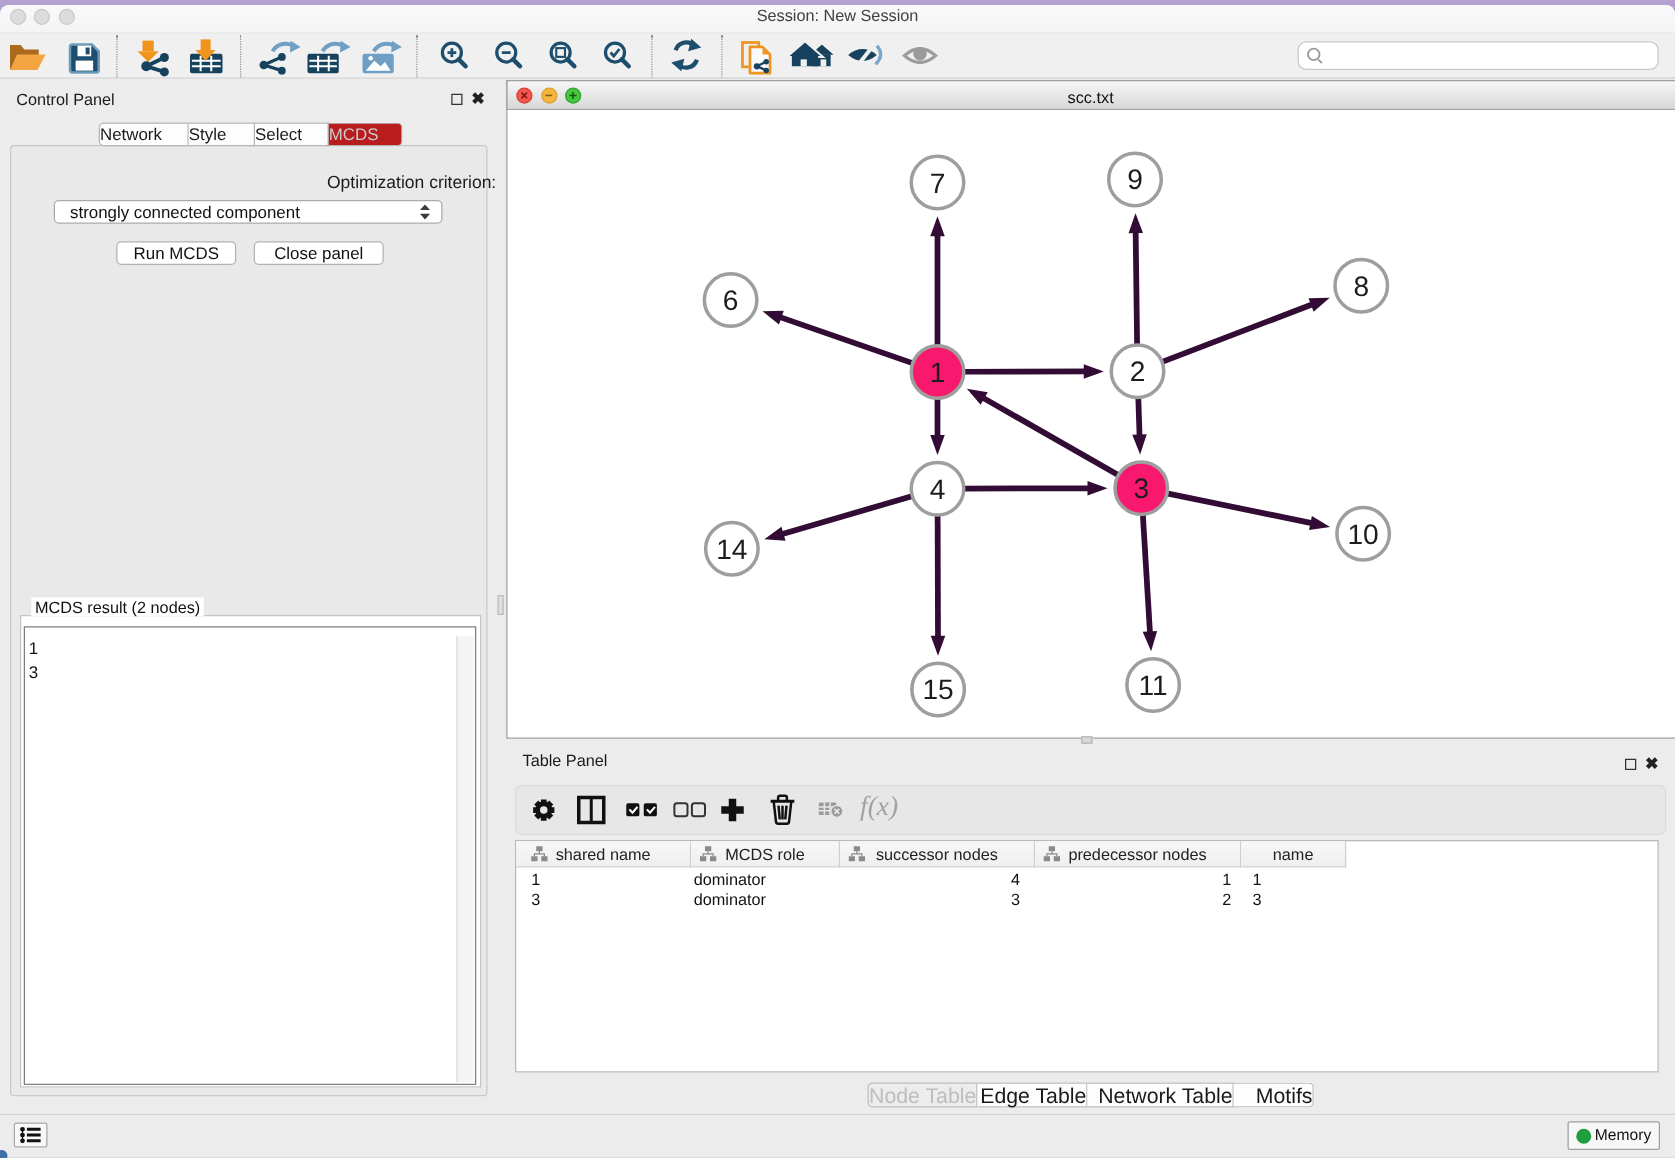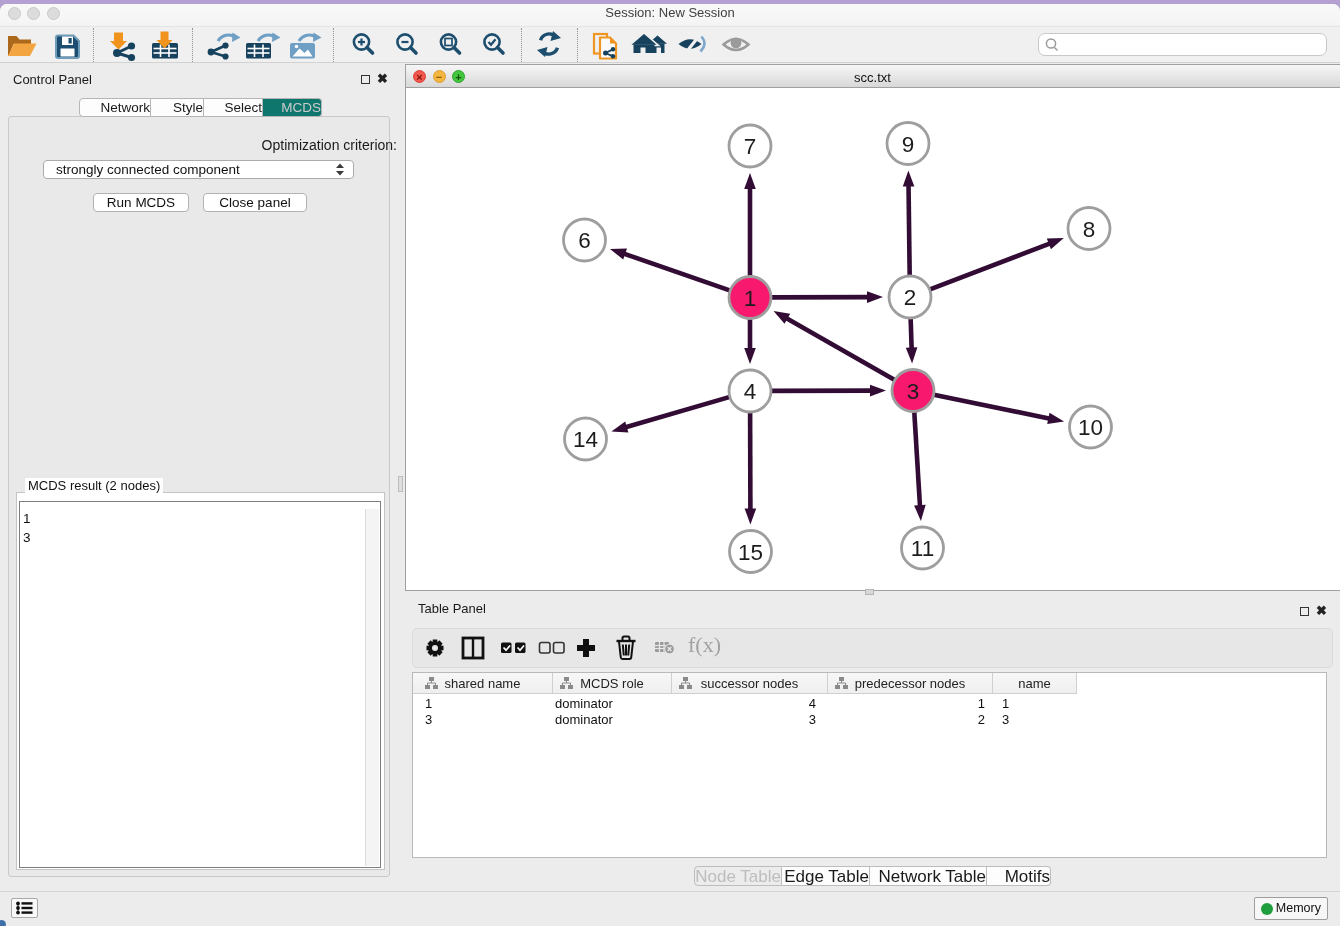--- a/index.html
+++ b/index.html
@@ -9,24 +9,24 @@
 #toolbar{position:absolute;left:0;top:27px;width:1340px;height:36px;background:#f0f0f0;border-bottom:1px solid #d2d2d2}
 .tsep{position:absolute;top:28px;height:34px;width:1px;border-left:1px dotted #949494}
 #searchbox{position:absolute;left:1038px;top:33px;width:289px;height:23px;background:#fff;border:1px solid #c9c9c9;border-radius:7px}
 
 #cpanel{position:absolute;left:0;top:63px;width:397px;height:828px;background:#ececec}
 #cptitle{position:absolute;left:13px;top:72px;font-size:13px;color:#1a1a1a}
 .floatic{position:absolute;width:9px;height:9px;border:1.5px solid #333}
 .closeic{position:absolute;font-size:13px;font-weight:700;color:#222}
 #cpcontent{position:absolute;left:8px;top:116px;width:382px;height:761px;background:#e9e9e9;border:1px solid #c9c9c9;border-radius:3px}
 .tabrow{position:absolute;display:flex;height:19px}
-.tab{height:19px;border:1px solid #b5b5b5;border-left:none;background:#fdfdfd;font-size:13.5px;color:#1a1a1a;text-align:right;line-height:18px}
+.tab{height:19px;border:1px solid #b5b5b5;border-left:none;background:#fdfdfd;font-size:13.5px;color:#1a1a1a;text-align:left;line-height:18px}
 .tab.first{border-left:1px solid #b5b5b5;border-radius:4px 0 0 4px}
 .tab.last{border-radius:0 4px 4px 0}
-.tab.sel{background:#0f766e;color:#cbcbcb}
+.tab.sel{background:#b91c1c;color:#cbcbcb}
 #optlabel{position:absolute;left:0;top:137px;width:397px;text-align:right;font-size:14px;color:#1a1a1a}
 #dropdown{position:absolute;left:43px;top:160px;width:311px;height:19px;background:#fff;border:1px solid #ababab;border-radius:4px;font-size:13.5px;color:#111;line-height:17px;padding-left:12px}
 .btn{position:absolute;height:19px;background:#fff;border:1px solid #b2b2b2;border-radius:4px;font-size:13.5px;color:#111;text-align:center;line-height:17px}
 #mcdspane{position:absolute;left:16px;top:492px;width:369px;height:378px;background:#fff;border:1px solid #c4c4c4}
 #mcdsborder{position:absolute;left:19px;top:501px;width:362px;height:367px;border:1px solid #7e7e7e}
 #mcdstitle{position:absolute;left:25px;top:478px;font-size:13px;color:#111;background:#fff;padding:0 3px}
 #mcdsscroll{position:absolute;left:365px;top:509px;width:14px;height:357px;background:#f4f4f4;border-left:1px solid #dcdcdc}
 
 #netframe{position:absolute;left:405px;top:64px;width:935px;height:527px;background:#fff;border:1px solid #a0a0a0;border-right:none}
 #nettitle{position:absolute;left:405px;top:64px;width:935px;height:24px;background:linear-gradient(#f6f6f6,#d8d8d8);border:1px solid #a0a0a0;border-right:none}
@@ -315,21 +315,21 @@
 </g>
 <g stroke="#e7e7e7" stroke-width="1.2">
       <line x1="250" y1="25.5" x2="264" y2="25.5"></line>
       <line x1="250" y1="28.5" x2="264" y2="28.5"></line>
       <line x1="254.5" y1="22" x2="254.5" y2="32"></line>
       <line x1="259" y1="22" x2="259" y2="32"></line>
     </g>
 <circle cx="264.5" cy="29" r="4.8" fill="#9a9a9a" stroke="#e7e7e7" stroke-width="1"></circle>
 <path d="M262.6,27.1 l3.8,3.8 M266.4,27.1 l-3.8,3.8" stroke="#e7e7e7" stroke-width="1.4"></path>
 </svg>
-<div style="position:absolute;left:688px;top:632px;font-family:'Liberation Serif',serif;font-size:22px;color:#a2a2a2">f(x)</div>
+<div style="position:absolute;left:688px;top:632px;font-family:'Liberation Serif',serif;font-style:italic;font-size:22px;color:#a2a2a2">f(x)</div>
 <div id="tablebox"></div>
 <div class="thead" style="left:413px;width:140px">
     <span>shared name</span>
   </div>
 <div class="thead" style="left:553px;width:119px">
     <span>MCDS role</span>
   </div>
 <div class="thead" style="left:672px;width:156px">
     <span>successor nodes</span>
   </div>

